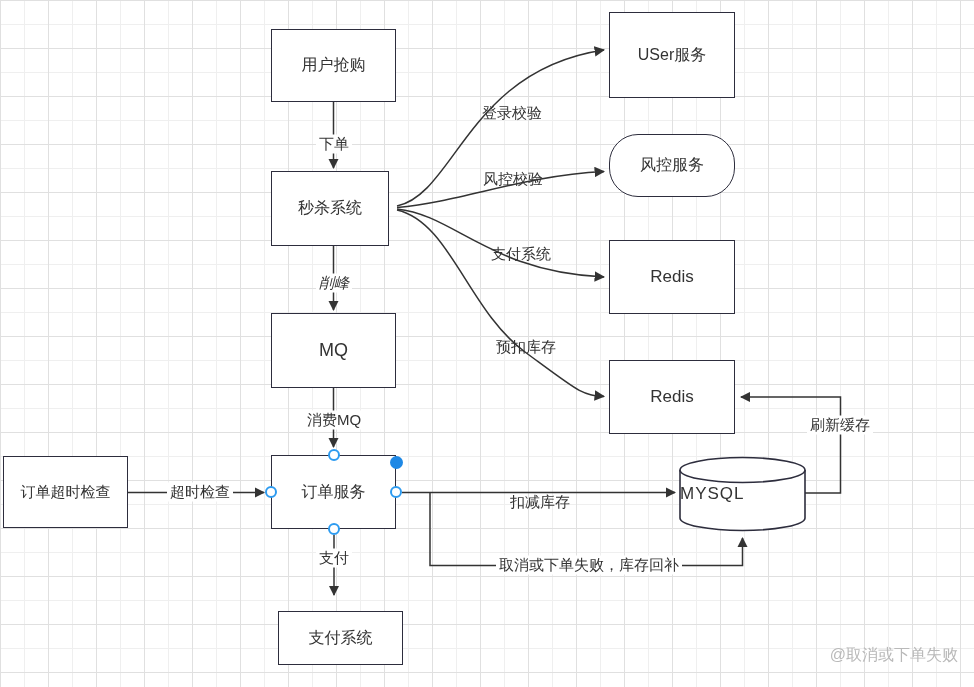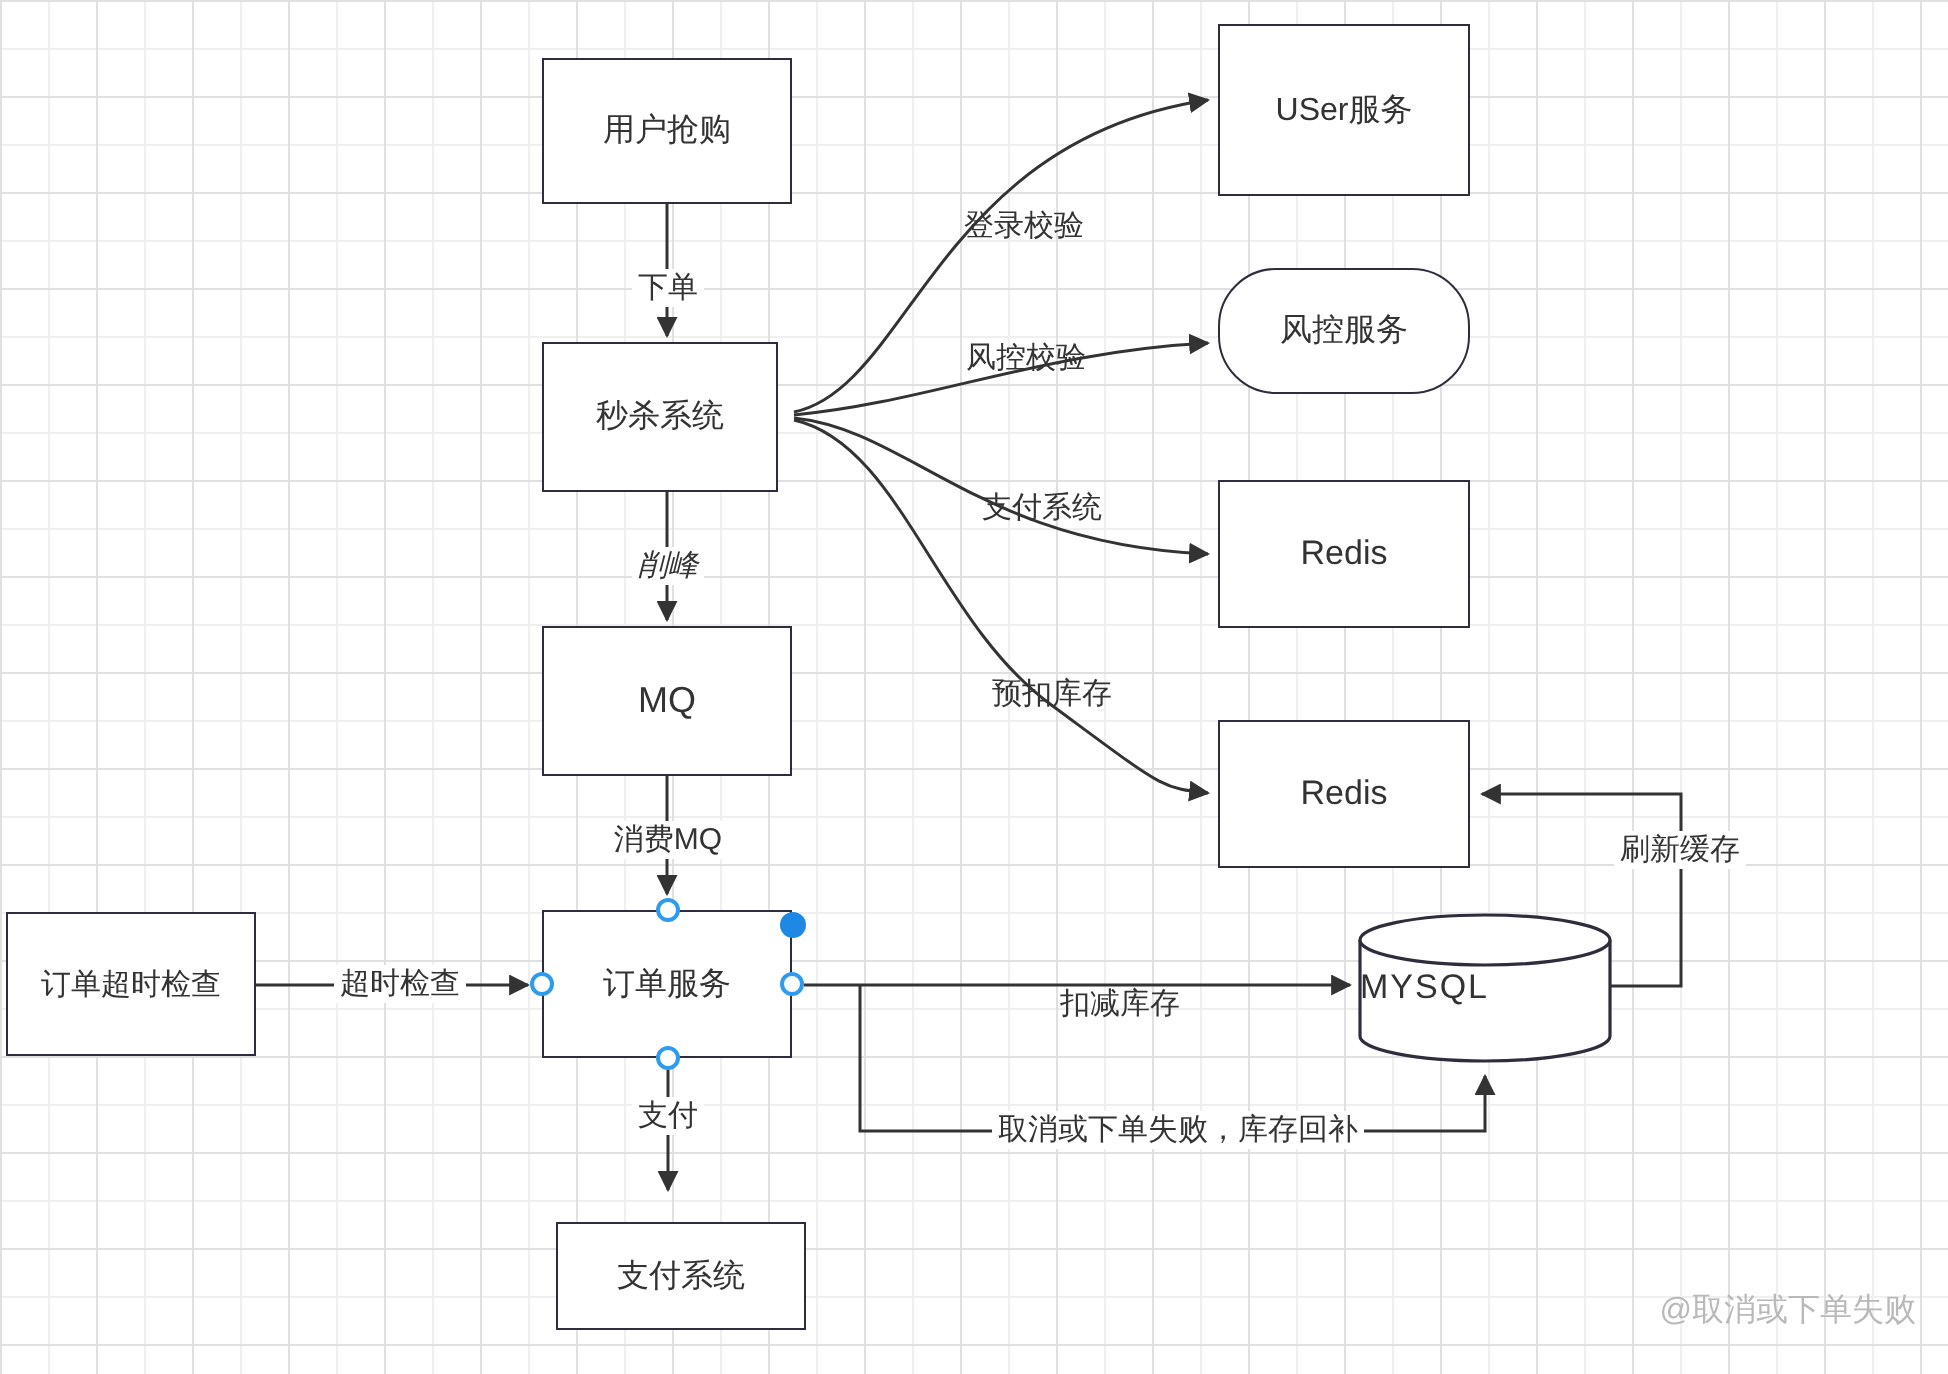--- a/index.html
+++ b/index.html
@@ -165,21 +165,21 @@
 
   <div class="edge-label" style="left:334px; top:144px;">下单</div>
   <div class="edge-label" style="left:334px; top:283px;font-style:italic;">削峰</div>
   <div class="edge-label" style="left:334px; top:420px;">消费MQ</div>
   <div class="edge-label" style="left:334px; top:558px;">支付</div>
   <div class="edge-label" style="left:200px; top:492px;">超时检查</div>
   <div class="edge-label no-bg" style="left:512px; top:113px;">登录校验</div>
   <div class="edge-label no-bg" style="left:513px; top:179px;">风控校验</div>
   <div class="edge-label no-bg" style="left:521px; top:254px;">支付系统</div>
   <div class="edge-label no-bg" style="left:526px; top:347px;">预扣库存</div>
-  <div class="edge-label no-bg" style="left:540px; top:502px;margin-left:20px;">扣减库存</div>
+  <div class="edge-label no-bg" style="left:540px; top:502px;">扣减库存</div>
   <div class="edge-label" style="left:840px; top:425px;">刷新缓存</div>
   <div class="edge-label" style="left:589px; top:565px;">取消或下单失败，库存回补</div>
 
   <div class="handle" style="left:328px; top:449px;"></div>
   <div class="handle" style="left:265px; top:486px;"></div>
   <div class="handle" style="left:390px; top:486px;"></div>
   <div class="handle" style="left:328px; top:523px;"></div>
   <div class="handle solid" style="left:390px; top:456px;"></div>
 
   <div id="watermark">@取消或下单失败</div>

